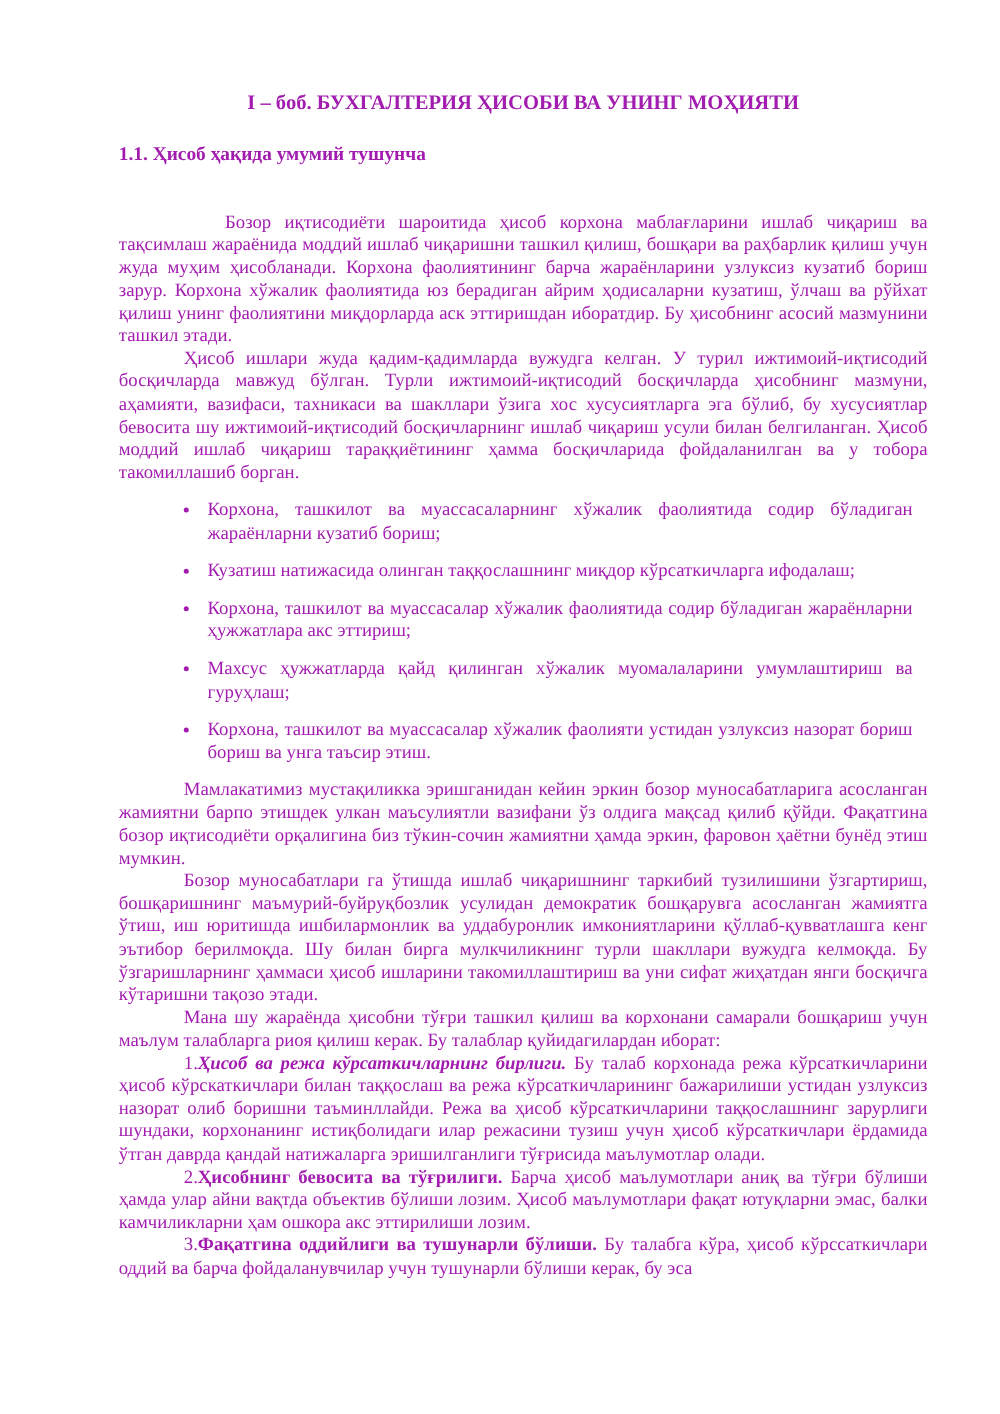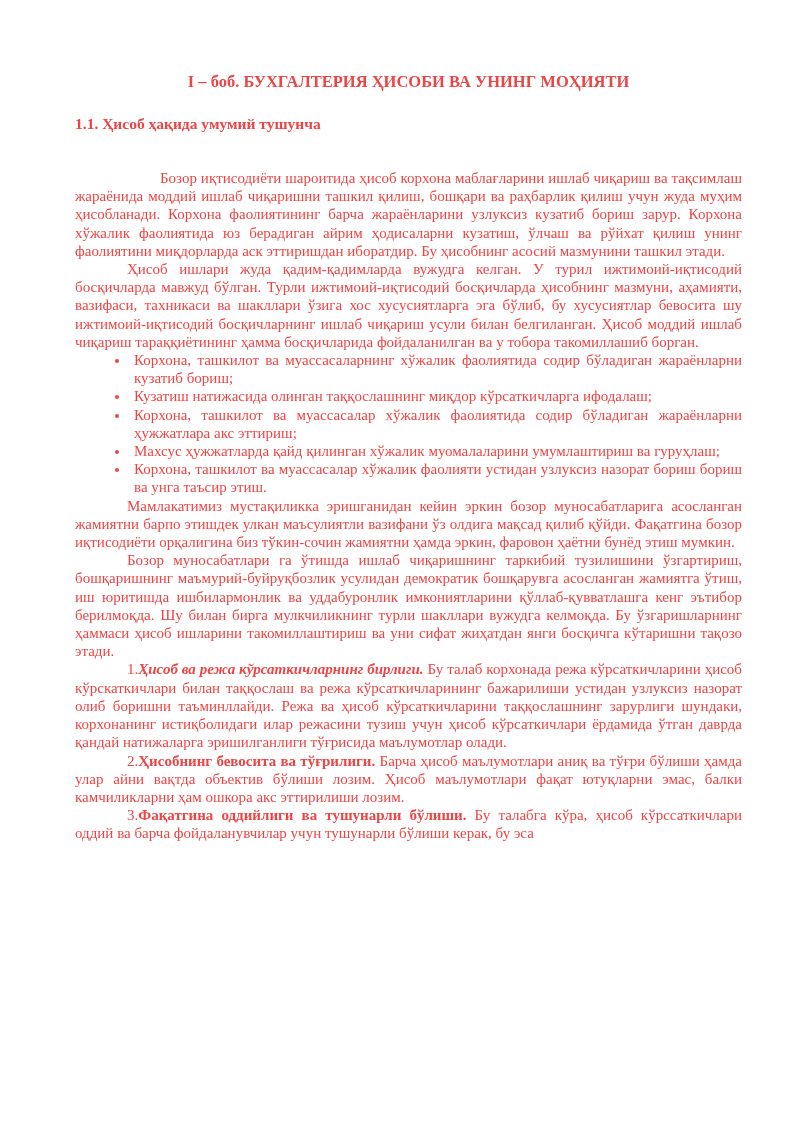--- a/index.html
+++ b/index.html
@@ -5,27 +5,27 @@
   html, body {
     margin: 0;
     padding: 0;
     background: #ffffff;
   }
   .page {
     position: relative;
     width: 800px;
     height: 1131px;
     background: #ffffff;
-    color: #ef4444;
+    color: #a21caf;
     font-family: "Liberation Serif", "DejaVu Serif", serif;
     font-size: 15px;
     line-height: 18.2px;
     overflow: hidden;
     box-sizing: border-box;
-    padding: 0 58px 0 75px;
+    padding: 0 58px 0 95px;
   }
   .chapter-title {
     margin: 72px 0 0 0;
     font-size: 16.5px;
     line-height: 20px;
     font-weight: bold;
     text-align: center;
   }
   .section-title {
     margin: 22px 0 0 0;
@@ -44,21 +44,21 @@
   p.para.first {
     text-indent: 85px;
     margin-top: 16px;
   }
   ul.bullets {
     margin: 0;
     padding: 0 0 0 55px;
     list-style: disc outside;
   }
   ul.bullets li {
-    margin: 0;
+    margin: 12px;
     padding-left: 4px;
     text-align: justify;
   }
   .num {
     font-weight: normal;
   }
   .head-bi {
     font-weight: bold;
     font-style: italic;
   }
@@ -87,20 +87,21 @@
       <li>Кузатиш натижасида олинган таққослашнинг миқдор кўрсаткичларга ифодалаш;</li>
       <li>Корхона, ташкилот ва муассасалар хўжалик фаолиятида содир бўладиган жараёнларни ҳужжатлара акс эттириш;</li>
       <li>Махсус ҳужжатларда қайд қилинган хўжалик муомалаларини умумлаштириш ва гуруҳлаш;</li>
       <li>Корхона, ташкилот ва муассасалар хўжалик фаолияти устидан узлуксиз назорат бориш бориш ва унга таъсир этиш.</li>
     </ul>
 
     <p class="para">Мамлакатимиз мустақиликка эришганидан кейин эркин бозор муносабатларига асосланган жамиятни барпо этишдек улкан маъсулиятли вазифани ўз олдига мақсад қилиб қўйди. Фақатгина бозор иқтисодиёти орқалигина биз тўкин-сочин жамиятни ҳамда эркин, фаровон ҳаётни бунёд этиш мумкин.</p>
 
     <p class="para">Бозор муносабатлари га ўтишда ишлаб чиқаришнинг таркибий тузилишини ўзгартириш, бошқаришнинг маъмурий-буйруқбозлик усулидан демократик бошқарувга асосланган жамиятга ўтиш, иш юритишда ишбилармонлик ва уддабуронлик имкониятларини қўллаб-қувватлашга кенг эътибор берилмоқда. Шу билан бирга мулкчиликнинг турли шакллари вужудга келмоқда. Бу ўзгаришларнинг ҳаммаси ҳисоб ишларини такомиллаштириш ва уни сифат жиҳатдан янги босқичга кўтаришни тақозо этади.</p>
 
+    <p class="para">Мана шу жараёнда ҳисобни тўғри ташкил қилиш ва корхонани самарали бошқариш учун маълум талабларга риоя қилиш керак. Бу талаблар қуйидагилардан иборат:</p>
 
     <p class="para"><span class="num">1.</span><span class="head-bi">Ҳисоб ва режа кўрсаткичларнинг бирлиги.</span> <span>Бу талаб корхонада режа кўрсаткичларини ҳисоб кўрскаткичлари билан таққослаш ва режа кўрсаткичларининг бажарилиши устидан узлуксиз назорат олиб боришни таъминллайди. Режа ва ҳисоб кўрсаткичларини таққослашнинг зарурлиги шундаки, корхонанинг истиқболидаги илар режасини тузиш учун ҳисоб кўрсаткичлари ёрдамида ўтган даврда қандай натижаларга эришилганлиги тўғрисида маълумотлар олади.</span></p>
 
     <p class="para"><span class="num">2.</span><span class="head-b">Ҳисобнинг бевосита ва тўғрилиги.</span> <span>Барча ҳисоб маълумотлари аниқ ва тўғри бўлиши ҳамда улар айни вақтда объектив бўлиши лозим. Ҳисоб маълумотлари фақат ютуқларни эмас, балки камчиликларни ҳам ошкора акс эттирилиши лозим.</span></p>
 
     <p class="para"><span class="num">3.</span><span class="head-b">Фақатгина оддийлиги ва тушунарли бўлиши.</span> <span>Бу талабга кўра, ҳисоб кўрссаткичлари оддий ва барча фойдаланувчилар учун тушунарли бўлиши керак, бу эса</span></p>
 
   </div>
 
 </div>

